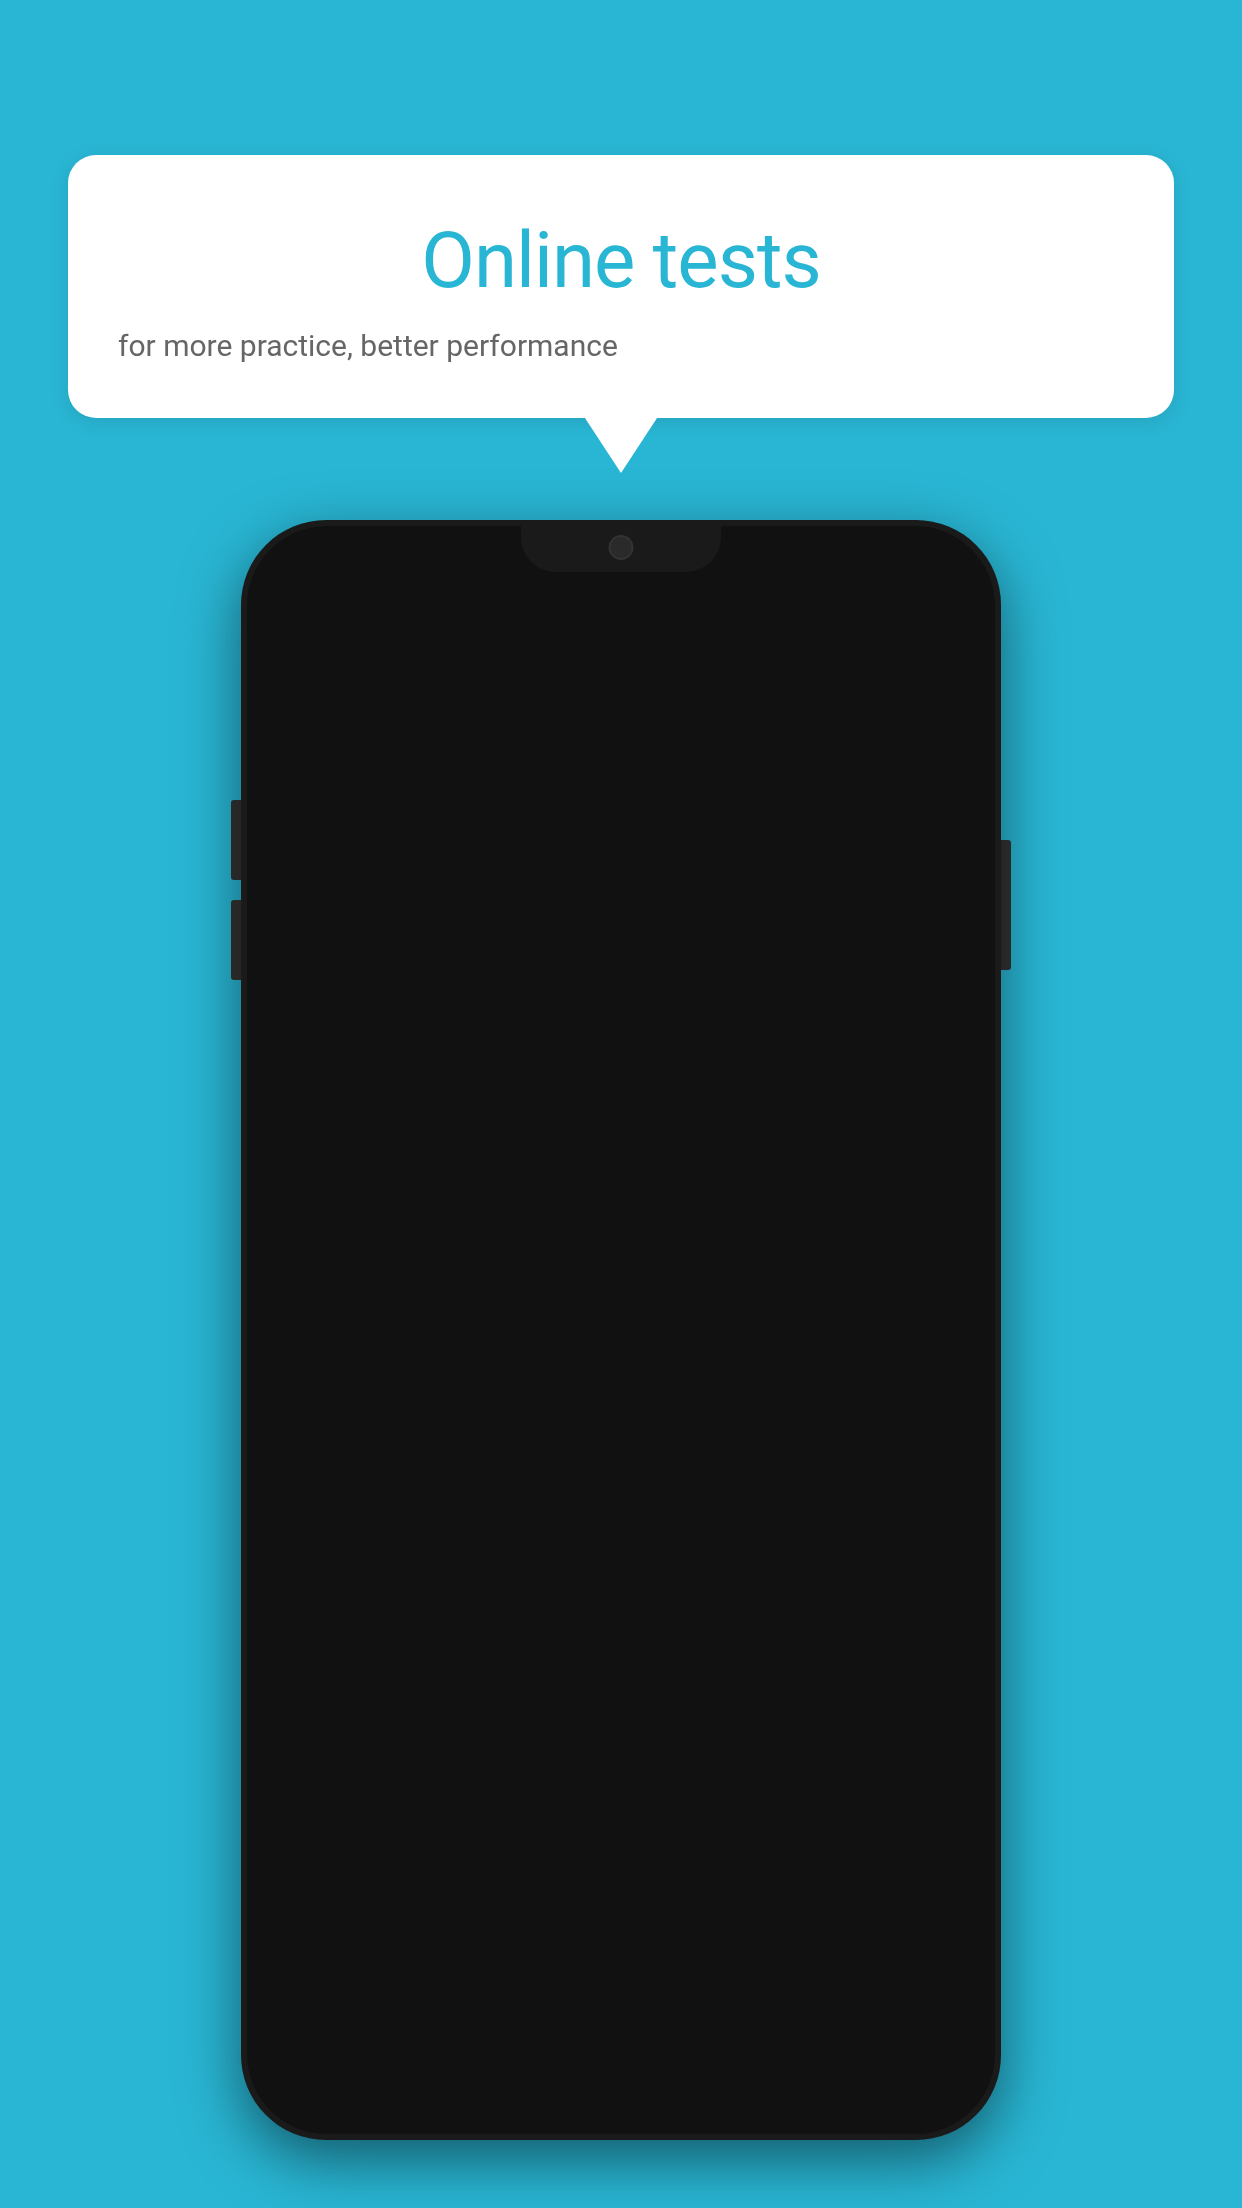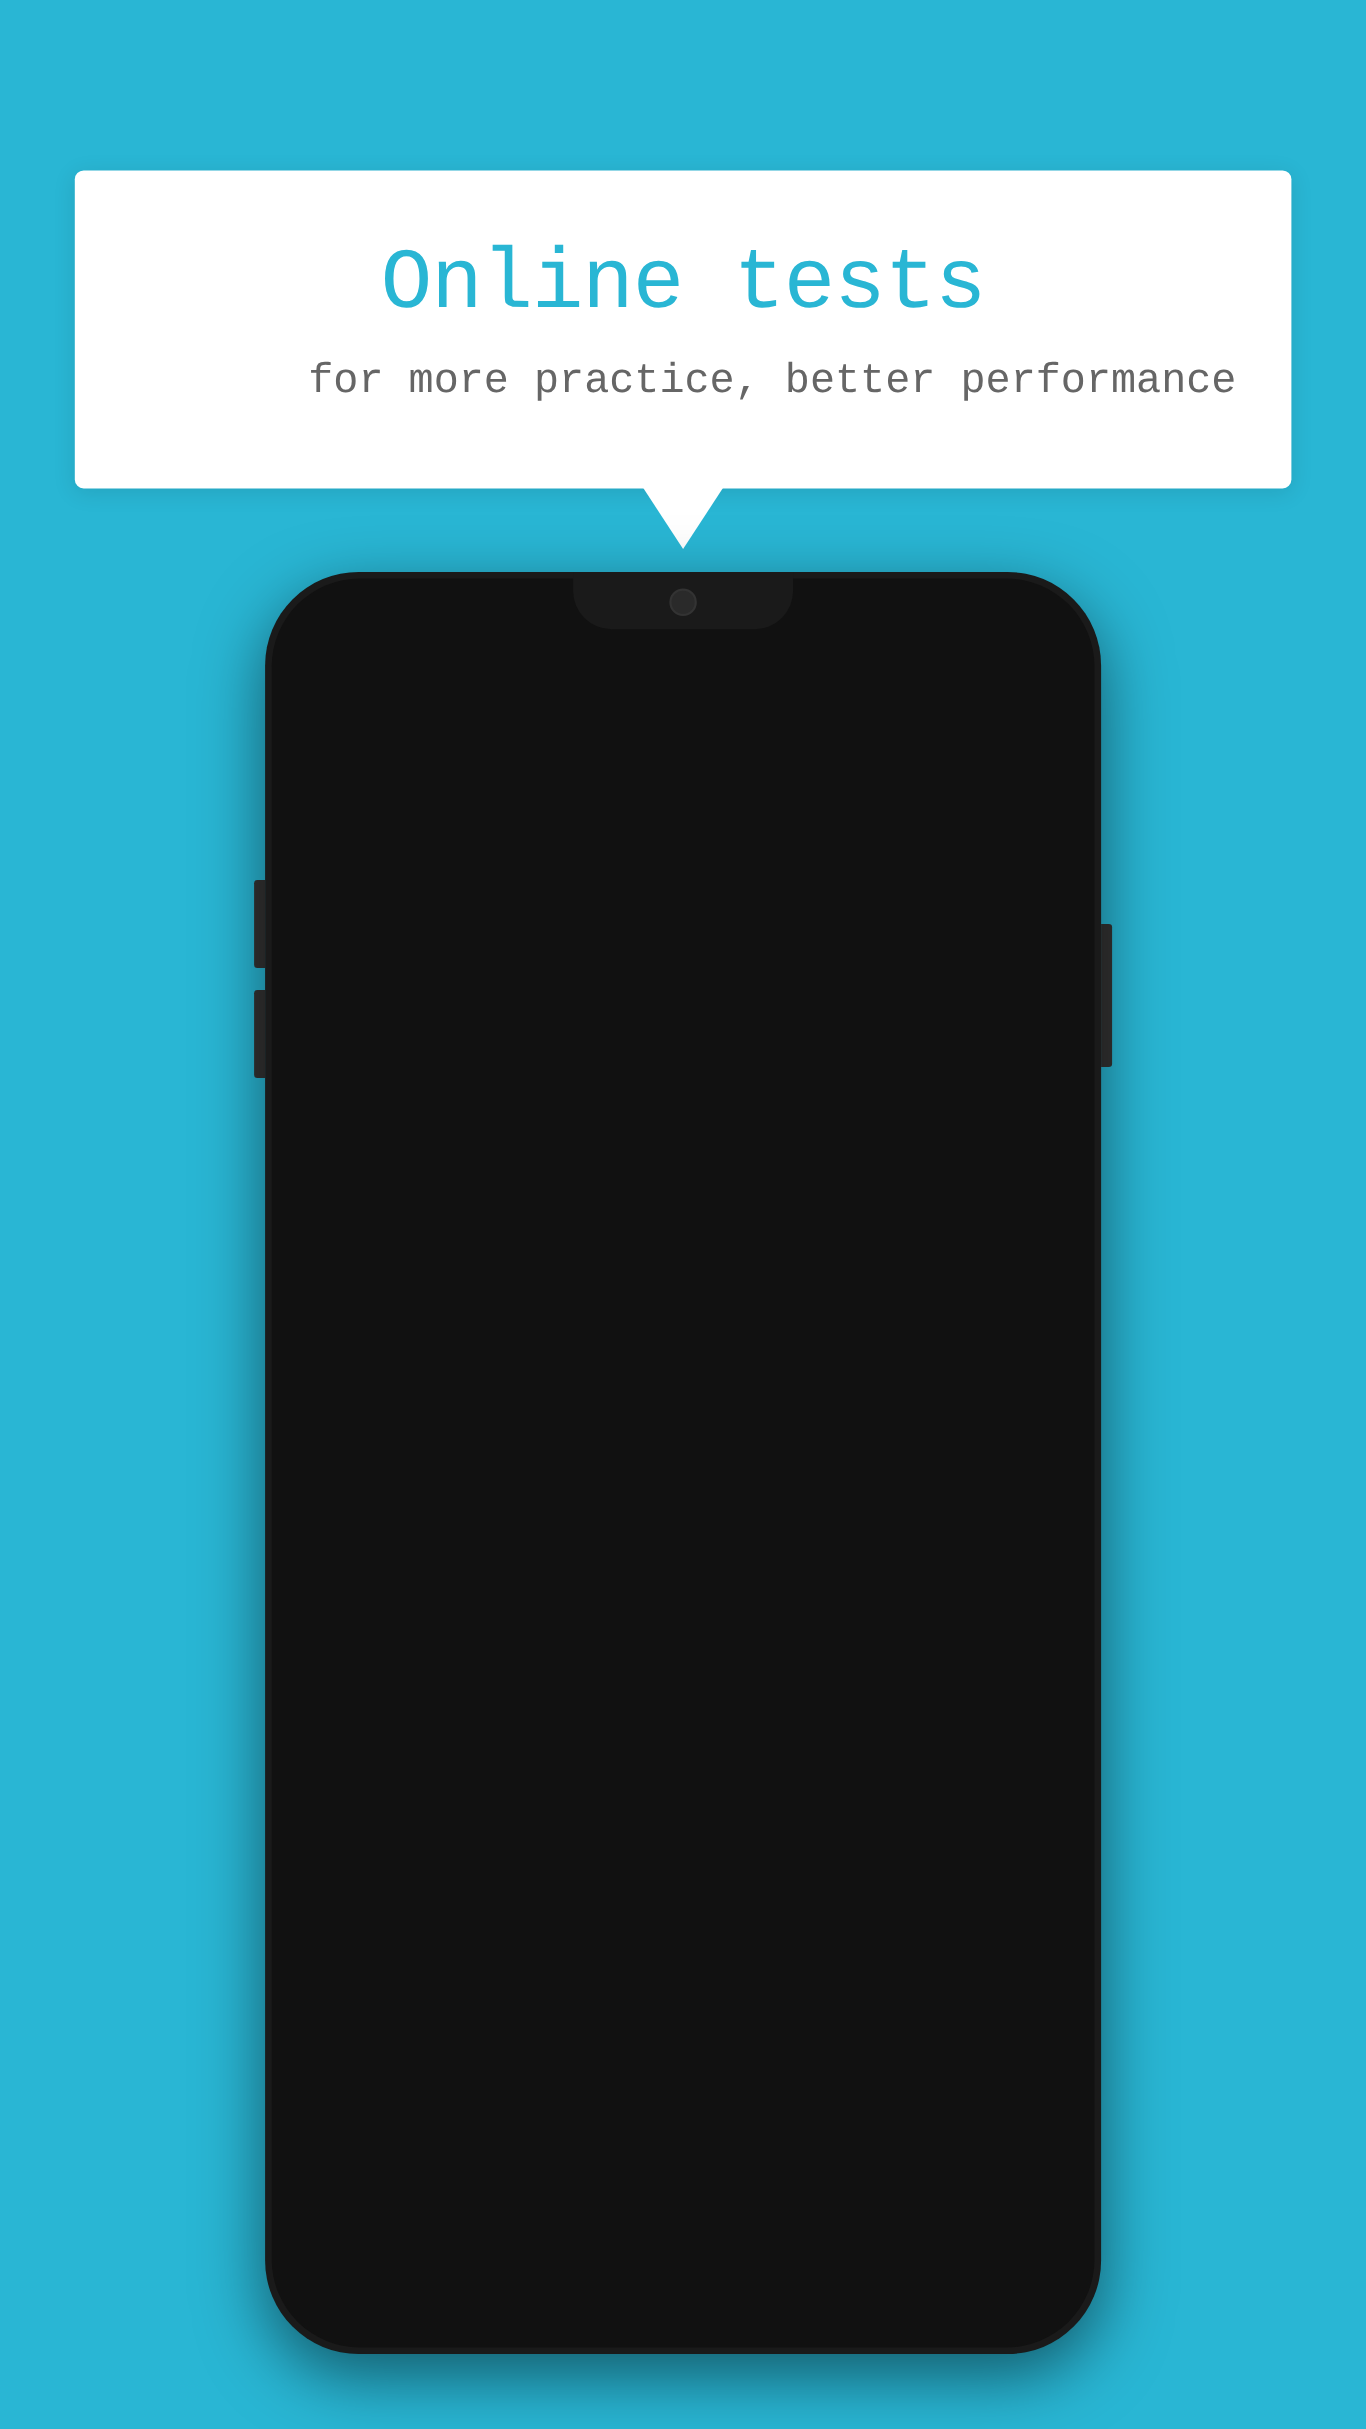--- a/index.html
+++ b/index.html
@@ -13,24 +13,23 @@
       position: relative;
     }
 
     
     .speech-bubble {
       position: absolute;
       top: 155px;
       left: 68px;
       right: 68px;
       background: white;
-      border-radius: 8px;
-      padding: 60px 50px 76px;
+      border-radius: 28px;
+      padding: 60px 50px 55px;
       box-shadow: 0 4px 20px rgba(0,0,0,0.1);
-      font-family: Liberation Mono, monospace;
     }
 
     .speech-bubble::after {
       content: '';
       position: absolute;
       bottom: -55px;
       left: 50%;
       transform: translateX(-50%);
       width: 0;
       height: 0;
@@ -42,22 +41,22 @@
     .speech-bubble-title {
       text-align: center;
       font-size: 78px;
       font-weight: 400;
       color: #29b6d4;
       margin-bottom: 22px;
       letter-spacing: -1px;
     }
 
     .speech-bubble-subtitle {
-      text-align: right;
-      font-size: 38px;
+      text-align: left;
+      font-size: 30px;
       color: #666;
       font-weight: 400;
     }
 
     
     .phone-wrapper {
       position: absolute;
       top: 520px;
       left: 50%;
       transform: translateX(-50%);

